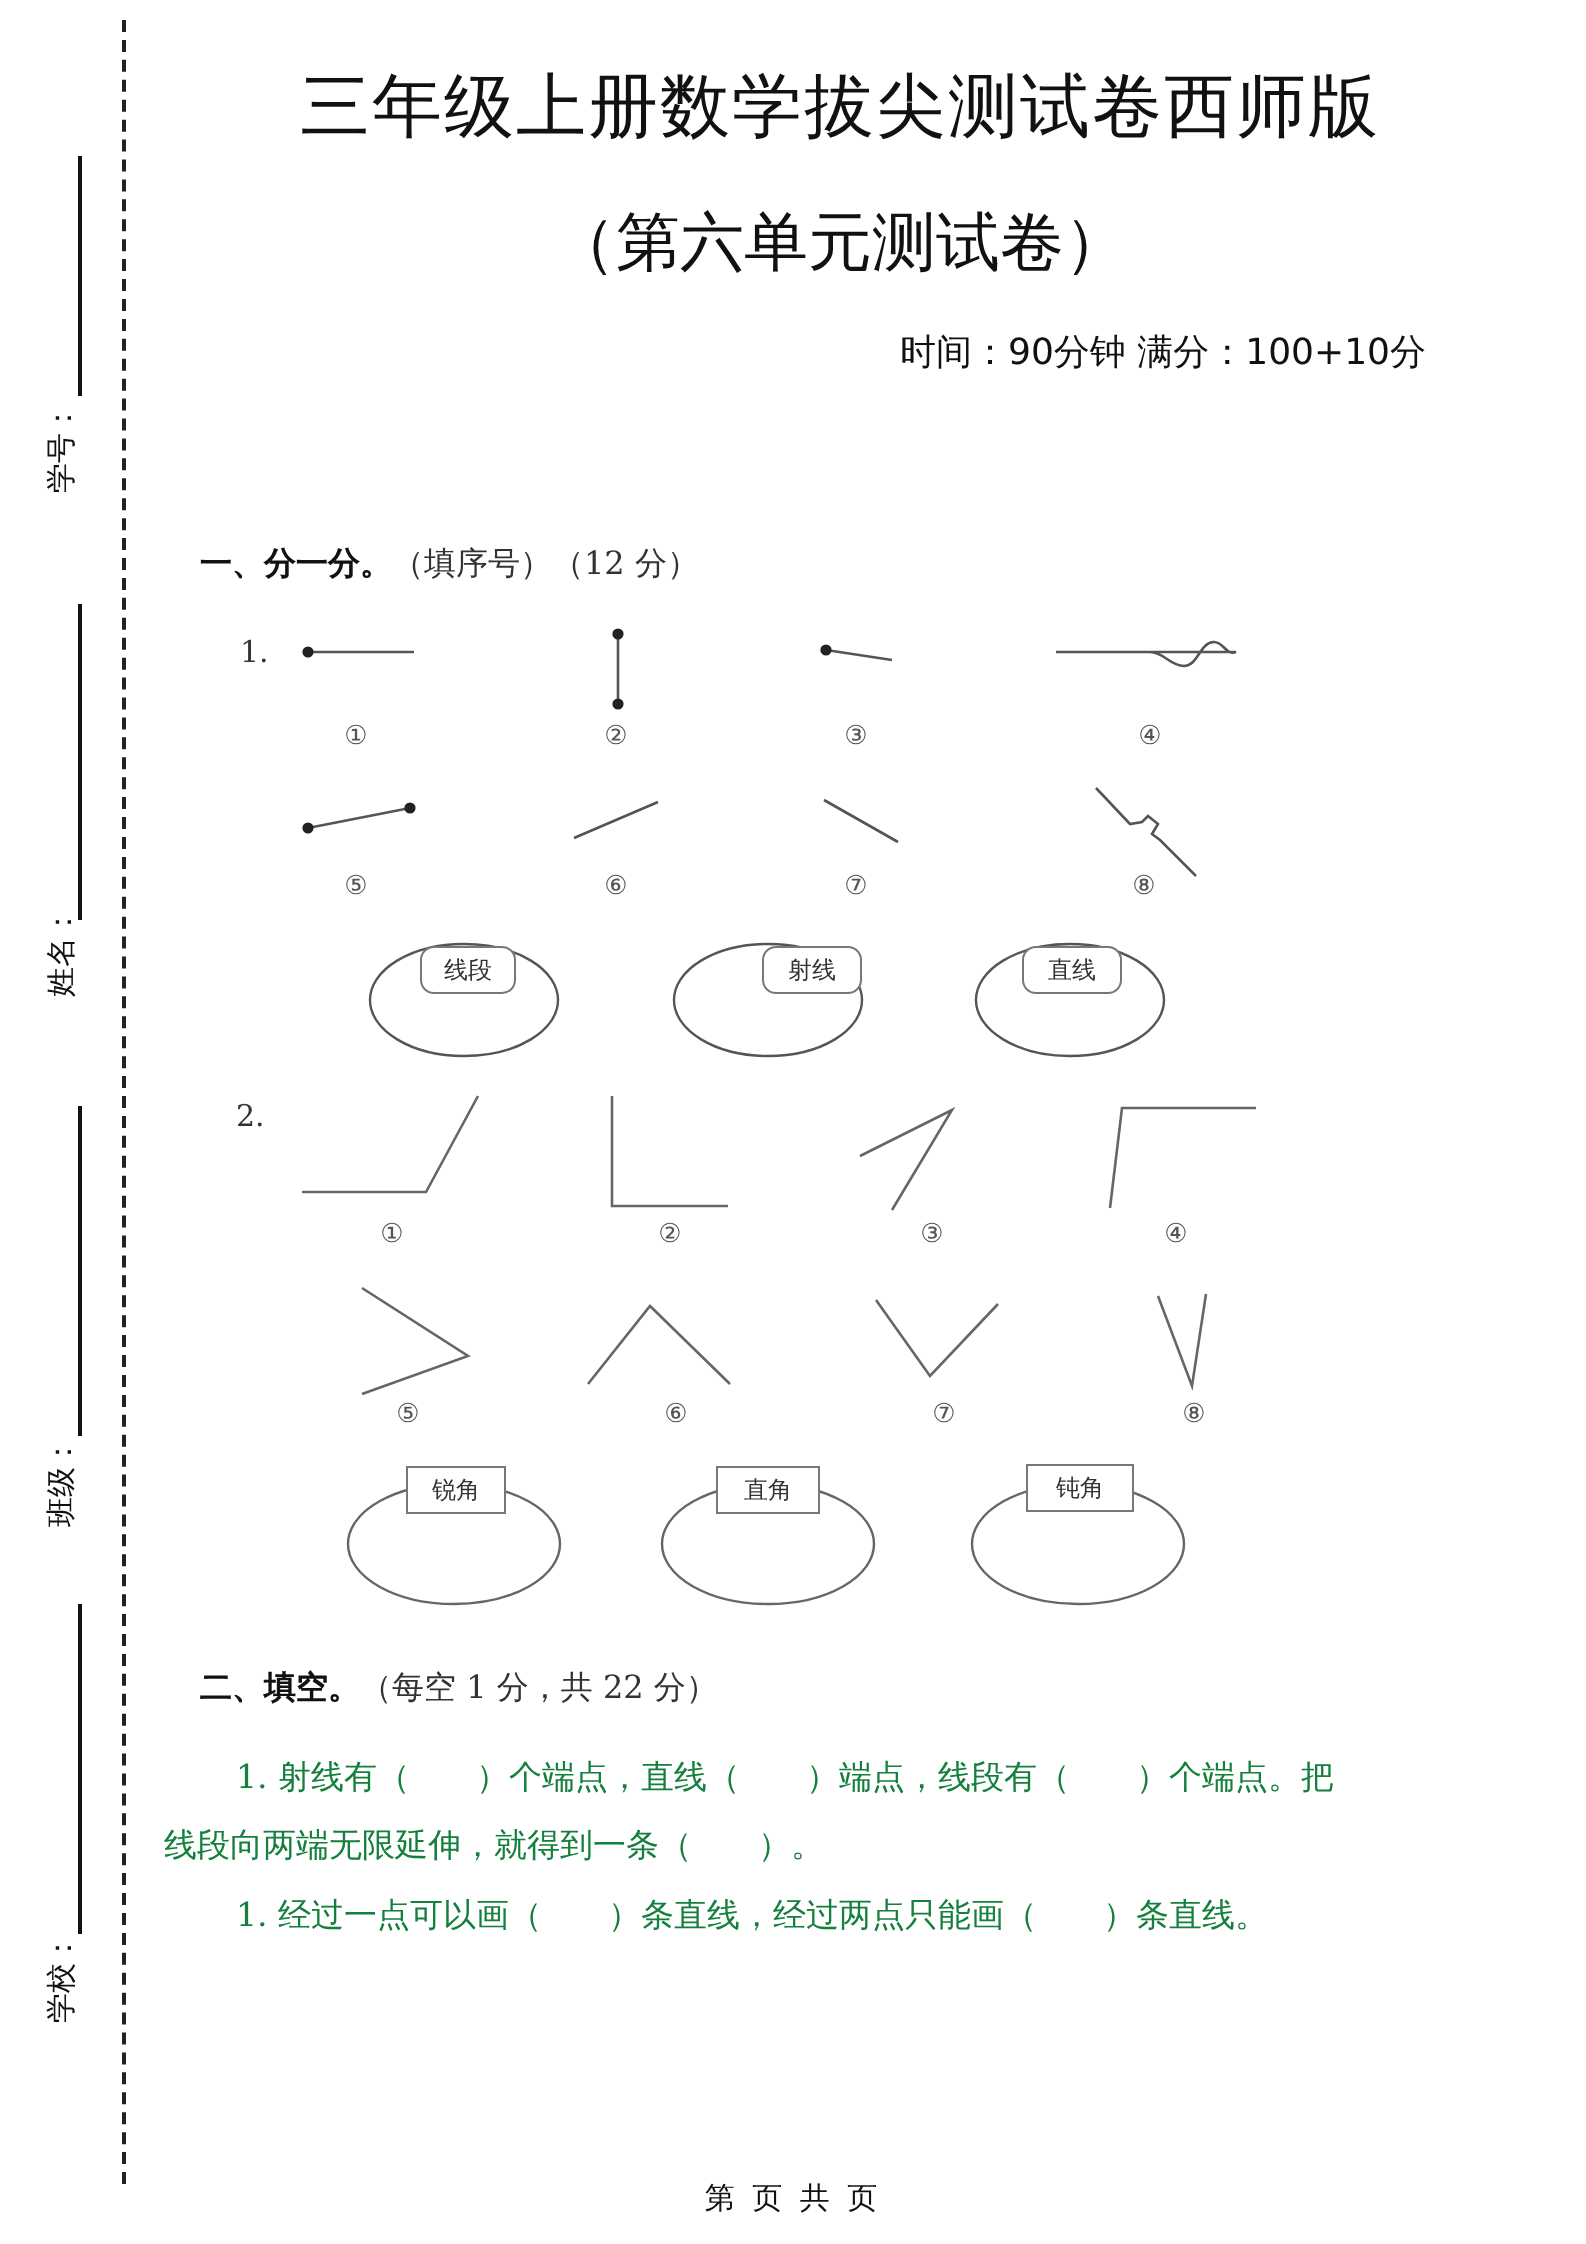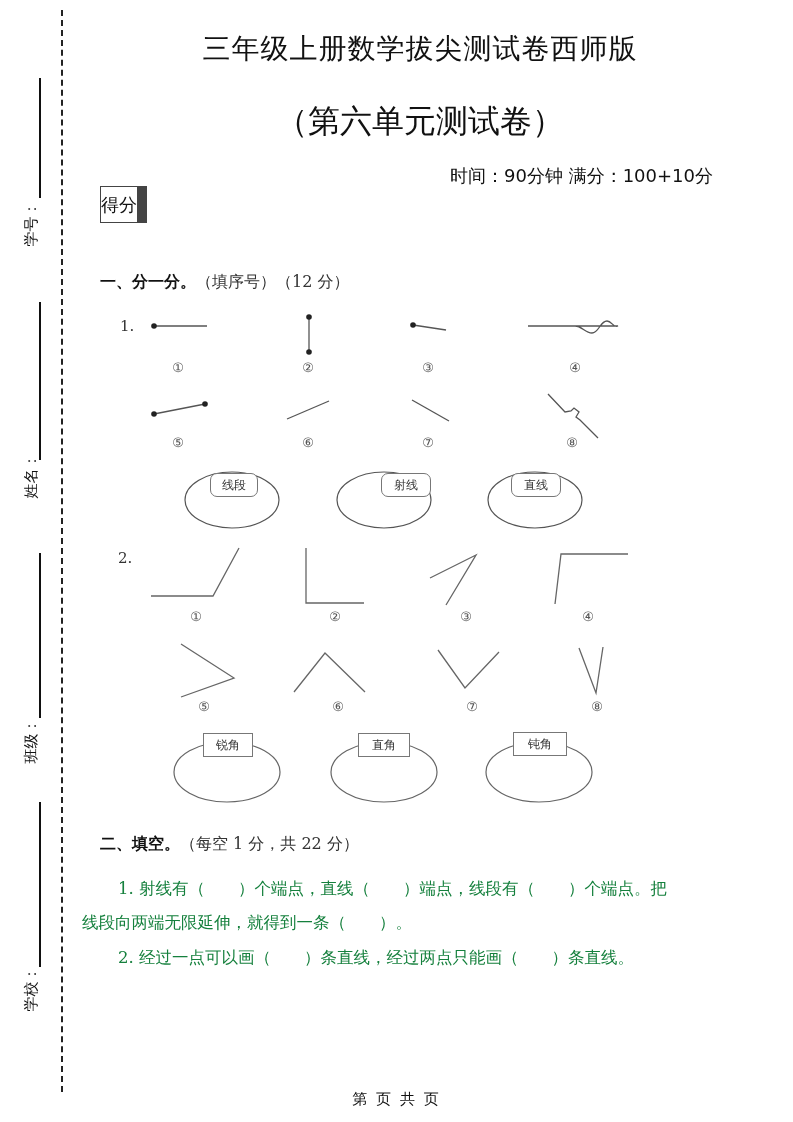--- a/index.html
+++ b/index.html
@@ -5,21 +5,21 @@
   html, body { margin:0; padding:0; background:#ffffff; }
   body { width:793px; height:1122px; position:relative; overflow:hidden;
          font-family:"DejaVu Sans", "Liberation Sans", sans-serif; color:#111; }
   
   .dash-line { position:absolute; left:61px; top:10px; width:0; height:1082px;
                border-left:2px dashed #222; }
   .bind-line { position:absolute; left:39px; width:0; border-left:2px solid #111; }
   .bind-label { position:absolute; left:20px; width:22px; font-size:15px; line-height:15px;
                 transform:rotate(-90deg); transform-origin:center; white-space:nowrap; text-align:center; }
   .title { position:absolute; left:80px; width:680px; top:30px; text-align:center;
-           font-size:28px; letter-spacing:1px; font-family:"DejaVu Sans", sans-serif; }
+           font-size:35px; letter-spacing:1px; font-family:"DejaVu Sans", sans-serif; }
   .subtitle { position:absolute; left:80px; width:680px; top:100px; text-align:center;
               font-size:32px; font-family:Liberation Mono, monospace; }
   .timeinfo { position:absolute; right:80px; top:164px; font-size:18px; }
   table.score { position:absolute; left:100px; top:186px; border-collapse:collapse; }
   table.score td { border:1.5px solid #444; height:35px; text-align:center; font-size:18px;
                    font-family:"DejaVu Sans", sans-serif; padding:0; }
   .sec-head { position:absolute; left:82px; font-size:16px; }
   .sec-head b { font-weight:bold;margin-left:18px; }
   .sec-head span.note { font-family:"DejaVu Serif", serif; color:#333; }
   .q-num { position:absolute; font-family:"DejaVu Serif", serif; font-size:15px; color:#333; }
@@ -44,32 +44,20 @@
 <div class="bind-label" style="top:745px">班级：</div>
 <div class="bind-line" style="top:802px;height:165px"></div>
 <div class="bind-label" style="top:993px">学校：</div>
 
 <div class="title">三年级上册数学拔尖测试卷西师版</div>
 <div class="subtitle">（第六单元测试卷）</div>
 <div class="timeinfo">时间：90分钟  满分：100+10分</div>
 
 <table class="score">
   <tbody>
-  <tr>
-    <td>得分</td>
-    <td></td>
-    <td></td>
-    <td></td>
-    <td></td>
-    <td></td>
-    <td></td>
-    <td></td>
-    <td></td>
-    <td></td>
-  </tr>
 </tbody>
   </table>
 
 <div class="sec-head" style="top:272px">
   <b>一、分一分。</b><span class="note">（填序号）（12 分）</span>
 </div>
 
 <svg class="figs" width="793" height="1122">
   <g stroke="#555" stroke-width="1.3" fill="none">
 
@@ -157,15 +145,15 @@
 
 <div class="tag" style="left:203px;top:733px;width:48px">锐角</div>
 <div class="tag" style="left:358px;top:733px;width:50px">直角</div>
 <div class="tag" style="left:513px;top:732px;width:52px">钝角</div>
 
 <div class="sec-head" style="top:834px">
   <b>二、填空。</b><span class="note">（每空 1 分，共 22 分）</span>
 </div>
 <div class="para" style="left:118px;top:878px">1. 射线有（　　）个端点，直线（　　）端点，线段有（　　）个端点。把</div>
 <div class="para" style="left:82px;top:912px">线段向两端无限延伸，就得到一条（　　）。</div>
-<div class="para" style="left:118px;top:947px">2. 经过一点可以画（　　）条直线，经过两点只能画（　　）条直线。</div>
+<div class="para" style="left:118px;top:947px">1. 经过一点可以画（　　）条直线，经过两点只能画（　　）条直线。</div>
 
 <div class="footer">第 页 共 页</div>
 
 </body></html>

